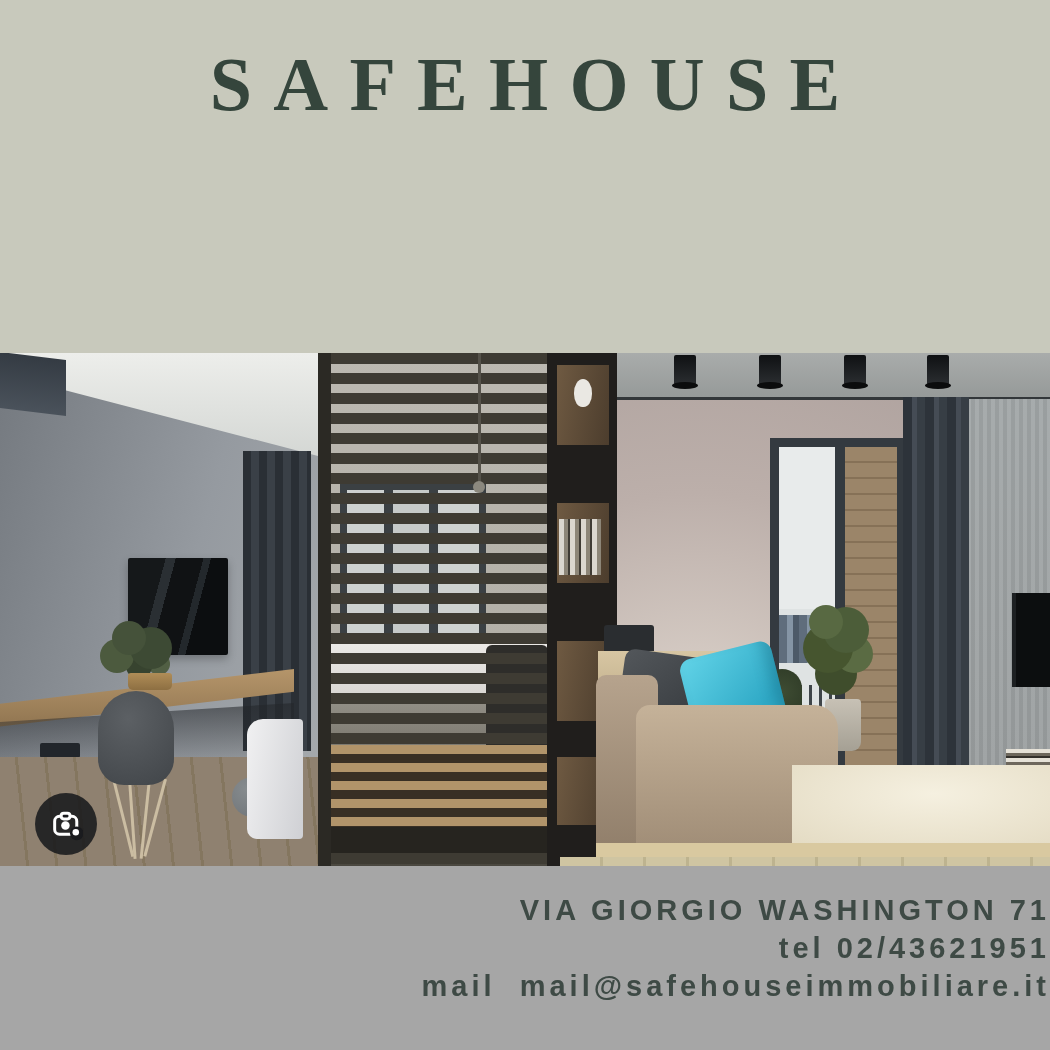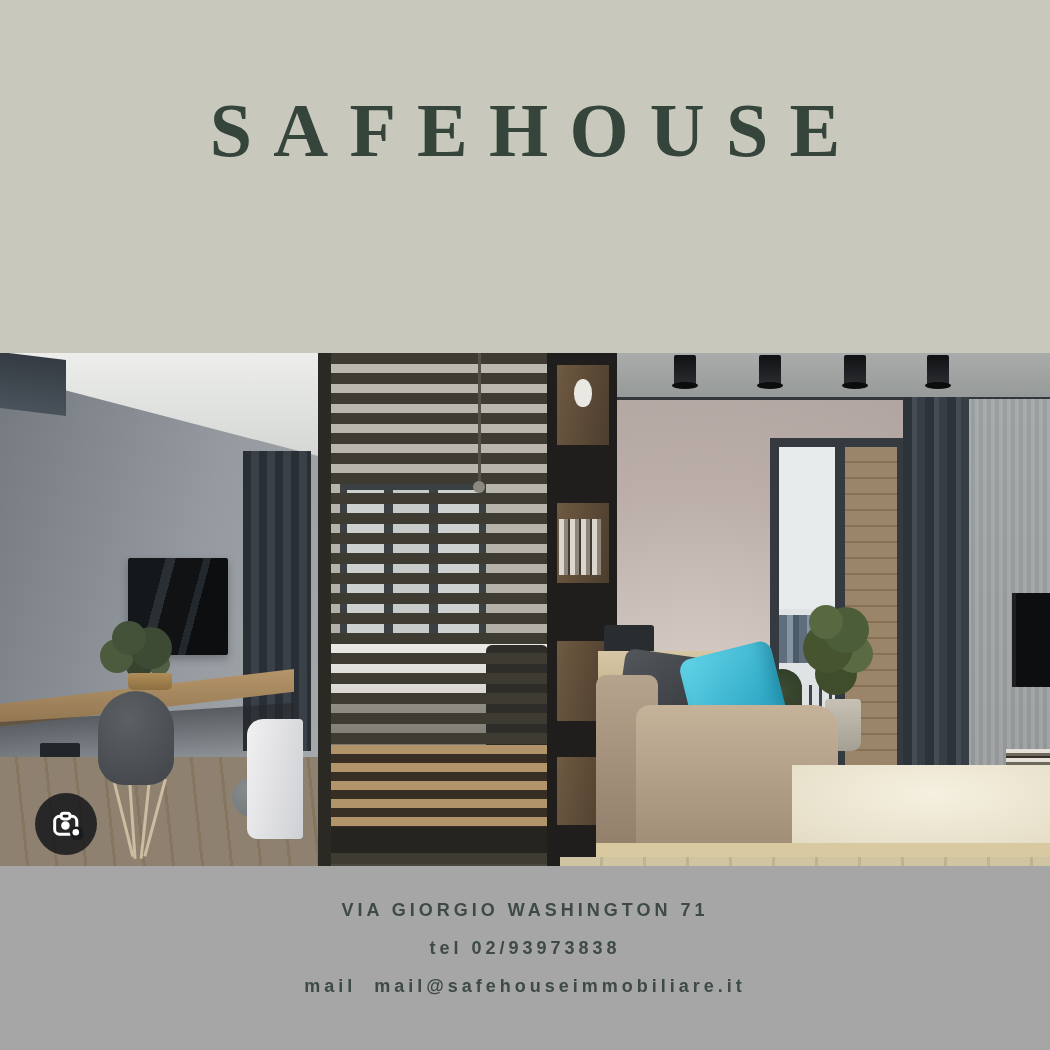--- a/index.html
+++ b/index.html
@@ -4,21 +4,21 @@
 <style>
   html,body{margin:0;padding:0;background:#777;}
   .canvas{position:relative;width:1050px;height:1050px;overflow:hidden;
           font-family:"Liberation Sans",sans-serif;background:#c8c9bc;}
 
   
   .top{position:absolute;left:0;top:0;width:1050px;height:353px;background:#c8c9bc;
        display:flex;flex-direction:column;align-items:center;padding-top:46px;box-sizing:border-box;}
   .title{font-family:"Liberation Serif",serif;font-weight:700;color:#35453c;
          font-size:76px;line-height:1;white-space:nowrap;}
-  .title.l1{letter-spacing:.28em;padding-left:.28em;margin-top:46px;}
+  .title.l1{letter-spacing:.28em;padding-left:.28em;}
   .title.l2{letter-spacing:.05em;padding-left:.05em;margin-top:50px;}
 
   
   .photo{position:absolute;left:0;top:353px;width:1050px;height:513px;overflow:hidden;background:#8d9197;}
   .photo .d{position:absolute;}
 
   
   .p-leftwall{left:0;top:0;width:318px;height:513px;background:linear-gradient(105deg,#74797f,#959aa0 55%,#a7abae);}
   .p-ceilleft{left:0;top:0;width:318px;height:112px;background:linear-gradient(#edeeeb,#d2d5d2);
               clip-path:polygon(0 0,100% 0,100% 92%,0 18%);}
@@ -127,21 +127,21 @@
   .p-floorR{left:560px;top:504px;width:490px;height:9px;
             background:repeating-linear-gradient(90deg,#cfc5a2 0 40px,#bdb38f 40px 43px);}
 
   
   .lens{left:35px;top:440px;width:62px;height:62px;border-radius:50%;border:none;cursor:pointer;
         background:rgba(25,26,29,.88);display:flex;align-items:center;justify-content:center;position:absolute;padding:0;}
 
   
   .bottom{position:absolute;left:0;top:866px;width:1050px;height:184px;background:#a6a6a6;
           text-align:center;padding-top:25px;box-sizing:border-box;}
-  .footer-line{font-size:18px;font-weight:700;letter-spacing:4px;line-height:38px;color:#3e4a45;white-space:pre-wrap;}
+  .footer-line{font-size:29px;font-weight:700;letter-spacing:4px;line-height:38px;color:#3e4a45;white-space:pre-wrap;text-align:right;}
 </style>
 </head>
 <body>
 
 <div class="canvas">
 
   <header class="top">
     <div class="title l1">SAFEHOUSE</div>
   </header>
 
@@ -226,17 +226,17 @@
         <rect x="8.6" y="4.4" width="6.2" height="4" rx="1.8" fill="#1a1b1e" stroke="#ffffff" stroke-width="2.1"></rect>
         <circle cx="11.6" cy="13" r="3" fill="#ffffff"></circle>
         <circle cx="19.6" cy="18.6" r="4.8" fill="#1a1b1e"></circle>
         <circle cx="18.9" cy="17.9" r="2.3" fill="#ffffff"></circle>
       </svg>
     </button>
   </div>
 
   <footer class="bottom">
     <div class="footer-line">VIA GIORGIO WASHINGTON 71</div>
-    <div class="footer-line">tel 02/93973838</div>
+    <div class="footer-line">tel 02/43621951</div>
     <div class="footer-line">mail  mail@safehouseimmobiliare.it</div>
   </footer>
 
 </div>
 
 </body></html>

